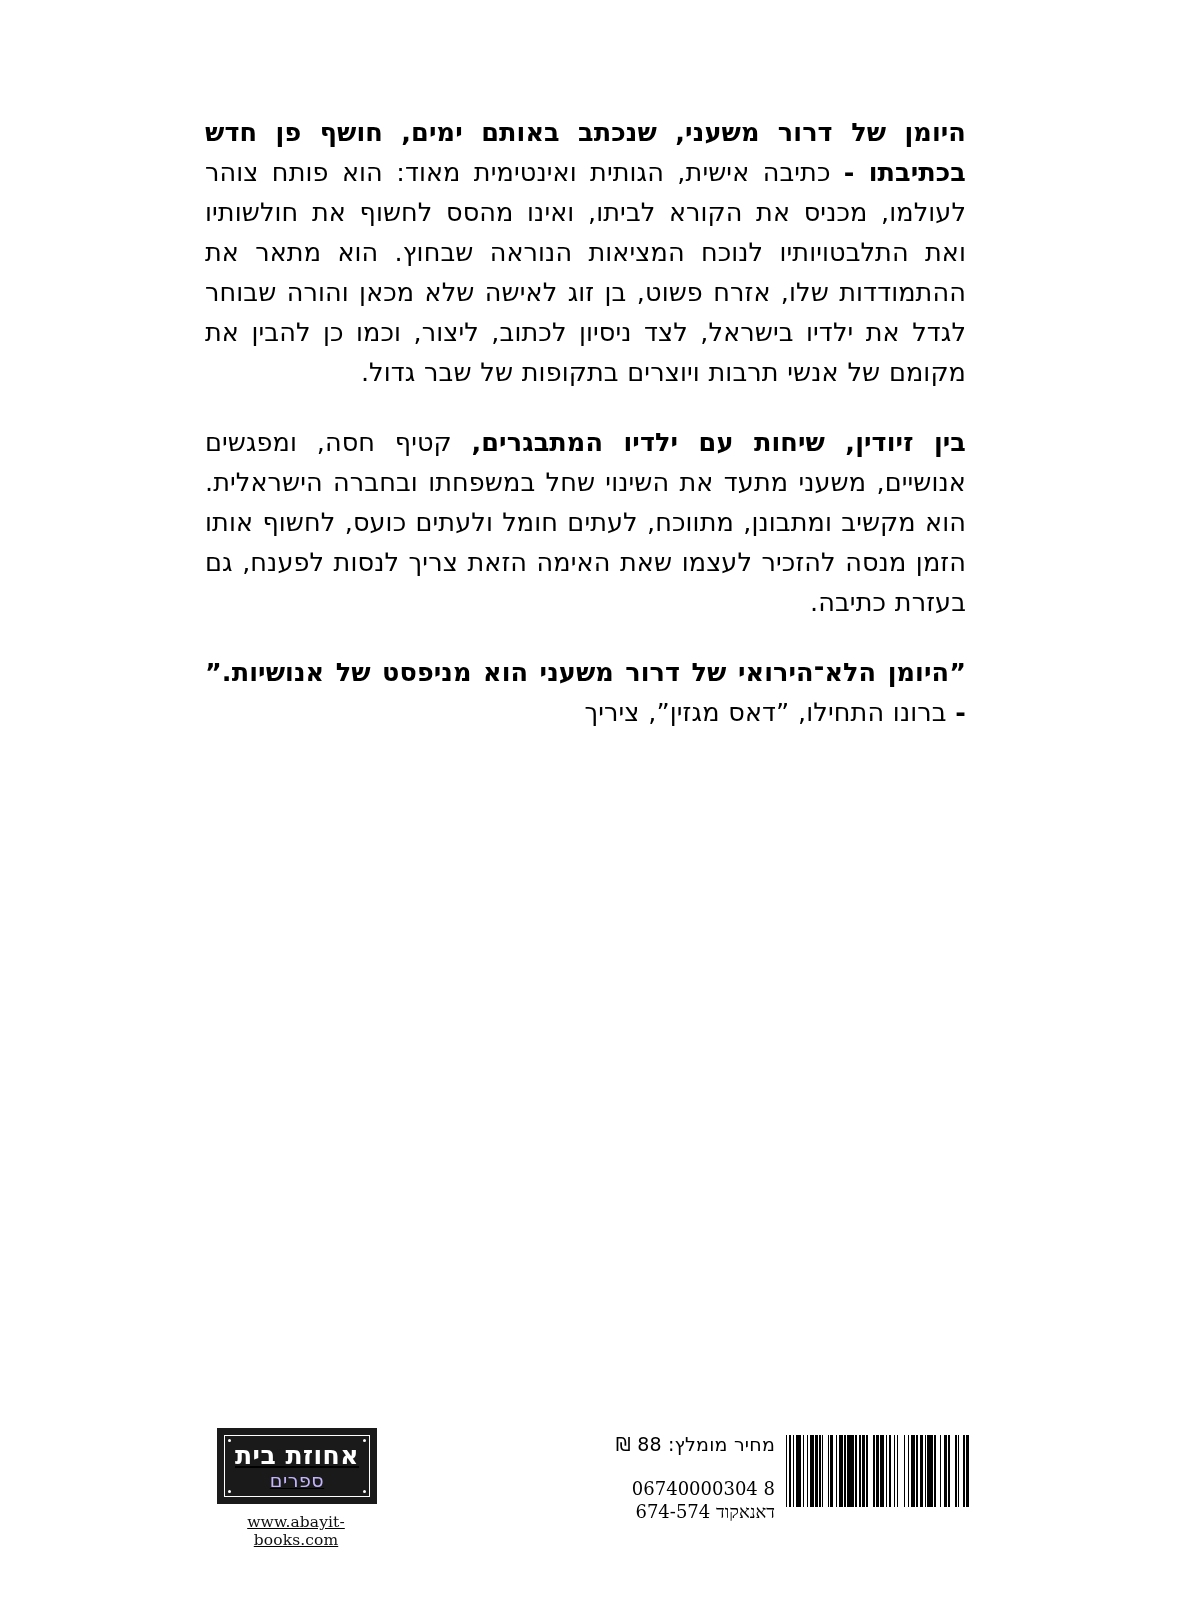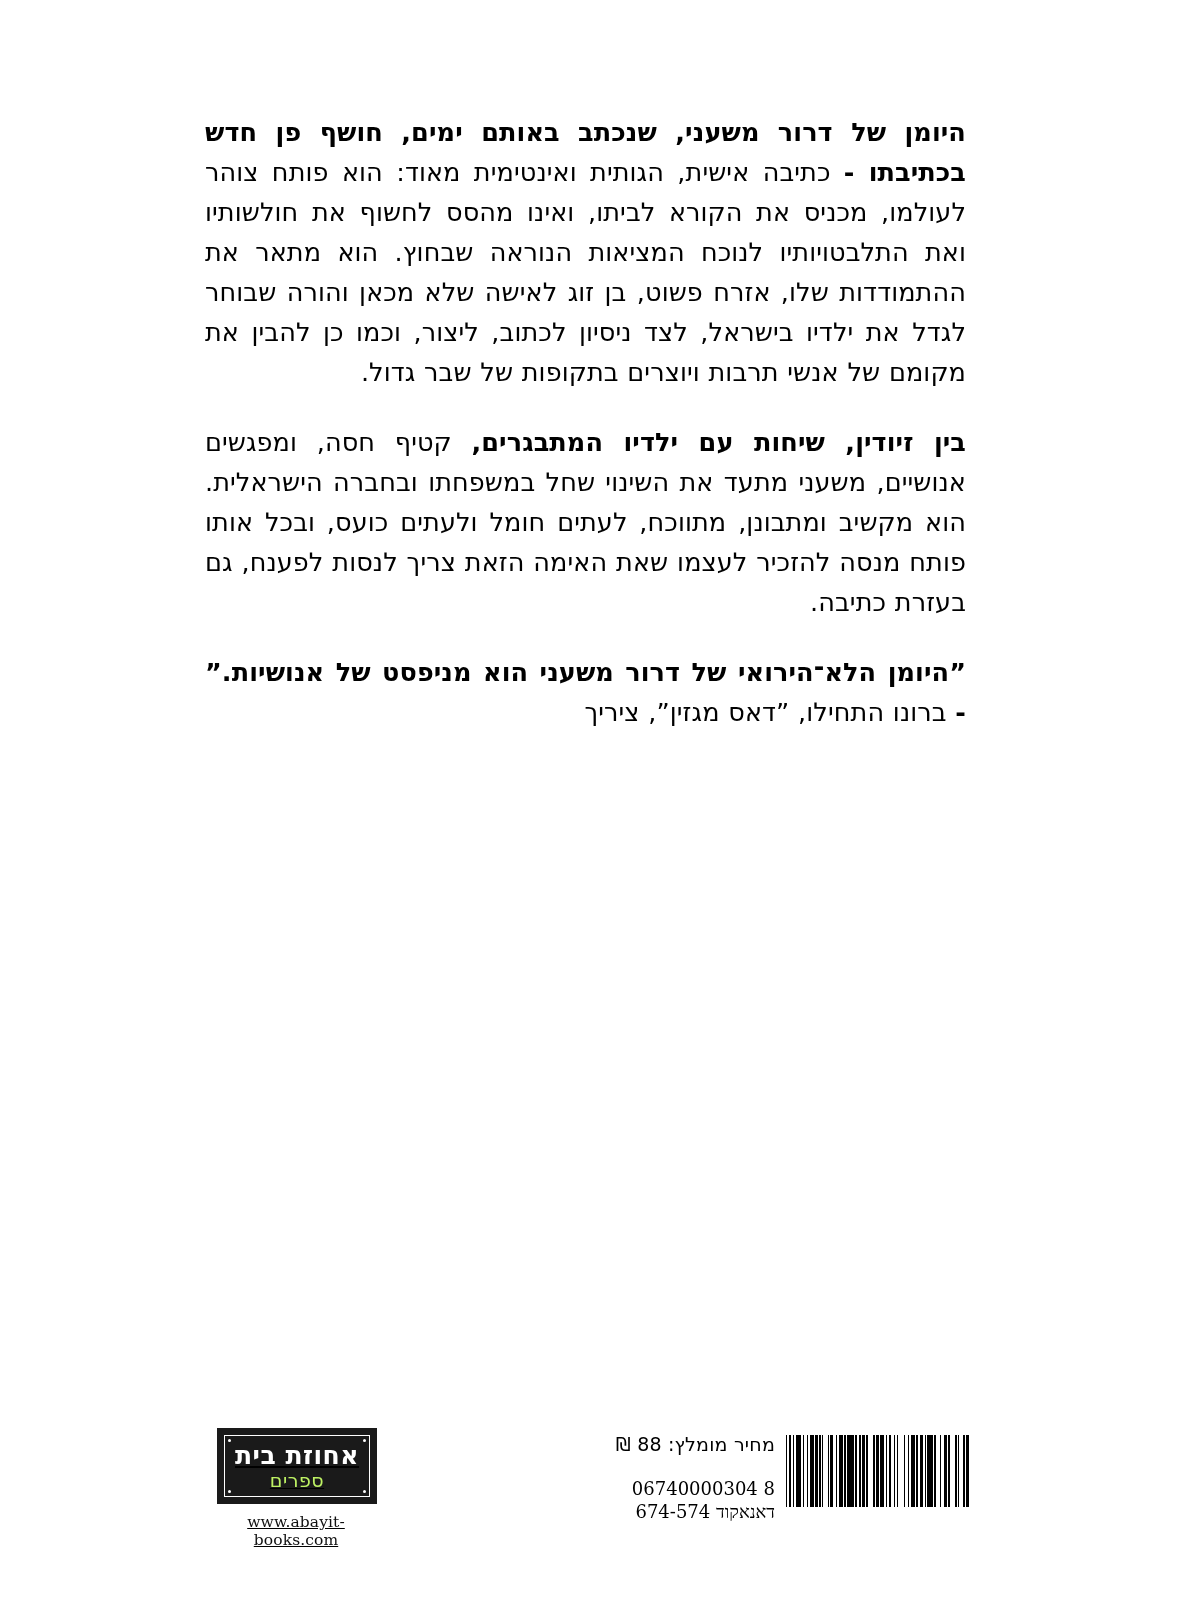--- a/index.html
+++ b/index.html
@@ -105,21 +105,21 @@
   .logo-name {
     color: #ffffff;
     font-size: 25px;
     font-weight: 700;
     line-height: 1.04;
     letter-spacing: 0.5px;
     direction: rtl;
     z-index: 2;
   }
   .logo-sub {
-    color: #bef264;
+    color: #c4b5fd;
     font-size: 19px;
     font-weight: 400;
     line-height: 1.15;
     letter-spacing: 0.5px;
     direction: rtl;
     margin-top: 1px;
     z-index: 2;
   }
   .logo-url {
     margin-top: 9px;
@@ -181,21 +181,21 @@
 </head>
 <body>
 
 <div class="page">
 
   <div class="blurb">
 
 
     <p class="para"><b class="lead">היומן של דרור משעני, שנכתב באותם ימים, חושף פן חדש בכתיבתו -</b><span> כתיבה אישית, הגותית ואינטימית מאוד: הוא פותח צוהר לעולמו, מכניס את הקורא לביתו, ואינו מהסס לחשוף את חולשותיו ואת התלבטויותיו לנוכח המציאות הנוראה שבחוץ. הוא מתאר את ההתמודדות שלו, אזרח פשוט, בן זוג לאישה שלא מכאן והורה שבוחר לגדל את ילדיו בישראל, לצד ניסיון לכתוב, ליצור, וכמו כן להבין את מקומם של אנשי תרבות ויוצרים בתקופות של שבר גדול.</span></p>
 
-    <p class="para"><b class="lead">בין זיודין, שיחות עם ילדיו המתבגרים,</b><span> קטיף חסה, ומפגשים אנושיים, משעני מתעד את השינוי שחל במשפחתו ובחברה הישראלית. הוא מקשיב ומתבונן, מתווכח, לעתים חומל ולעתים כועס, ובכל אותו פותח מנסה להזכיר לעצמו שאת האימה הזאת צריך לנסות לפענח, גם בעזרת כתיבה.</span></p>
+    <p class="para"><b class="lead">בין זיודין, שיחות עם ילדיו המתבגרים,</b><span> קטיף חסה, ומפגשים אנושיים, משעני מתעד את השינוי שחל במשפחתו ובחברה הישראלית. הוא מקשיב ומתבונן, מתווכח, לעתים חומל ולעתים כועס, לחשוף אותו הזמן מנסה להזכיר לעצמו שאת האימה הזאת צריך לנסות לפענח, גם בעזרת כתיבה.</span></p>
 
 
     <p class="para quote"><b class="lead">”היומן הלא־הירואי של דרור משעני הוא מניפסט של אנושיות.” -</b> <span>ברונו התחילו, ”דאס מגזין”, ציריך</span></p>
 
   </div>
 
   <div class="footer">
 
     <div class="publisher">
       <div class="logo-box">

